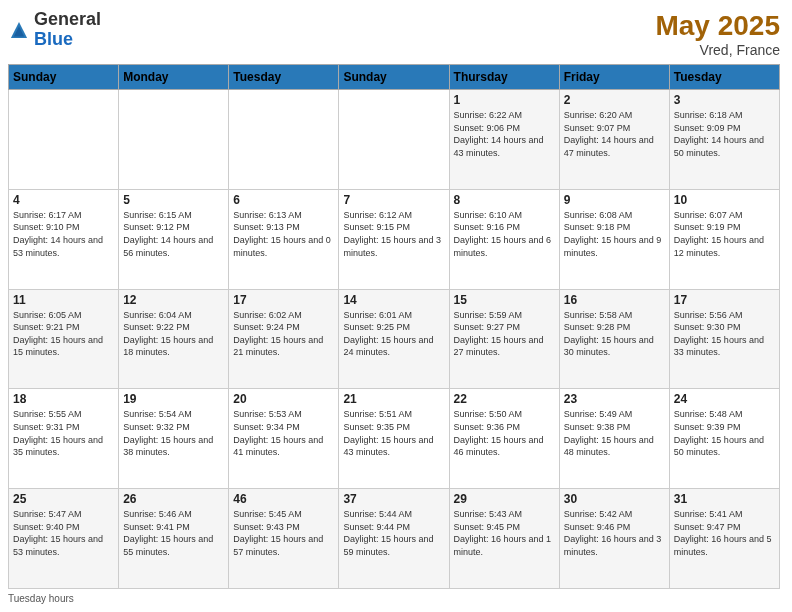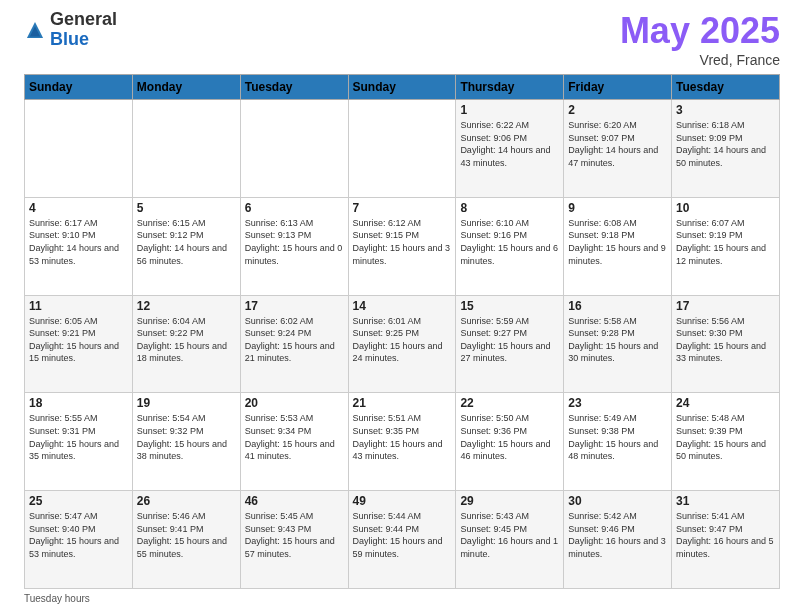--- a/index.html
+++ b/index.html
@@ -9,21 +9,21 @@
       font-family: Arial, sans-serif;
       background: #fff;
       overflow: hidden;
     }
     .page {
       width: 792px;
       height: 612px;
       background: #fff;
       display: flex;
       flex-direction: column;
-      padding: 10px 12px 8px 24px;
+      padding: 10px 12px 8px 8px;
     }
     .header {
       display: flex;
       justify-content: space-between;
       align-items: flex-start;
       margin-bottom: 6px;
     }
     .logo {
       display: flex;
       align-items: center;
@@ -37,23 +37,23 @@
     .logo-general { color: #333; }
     .logo-blue { color: #1a6abf; }
     .logo-icon {
       width: 22px;
       height: 22px;
     }
     .title-block {
       text-align: right;
     }
     .month-year {
-      font-size: 36px;
-      font-weight: bold;
-      color: #8b5cf6;
+      font-size: 28px;
+      font-weight: bold;
+      color: #a16207;
     }
     .location {
       font-size: 14px;
       color: #444;
     }
     .calendar-table {
       width: 100%;
       border-collapse: collapse;
       flex: 1;
     }
@@ -252,21 +252,21 @@
           </td>
           <td>
             <span class="day-number">26</span>
             <div class="day-info">Sunrise: 5:46 AM<br>Sunset: 9:41 PM<br>Daylight: 15 hours and 55 minutes.</div>
           </td>
           <td>
             <span class="day-number">46</span>
             <div class="day-info">Sunrise: 5:45 AM<br>Sunset: 9:43 PM<br>Daylight: 15 hours and 57 minutes.</div>
           </td>
           <td>
-            <span class="day-number">49</span>
+            <span class="day-number">37</span>
             <div class="day-info">Sunrise: 5:44 AM<br>Sunset: 9:44 PM<br>Daylight: 15 hours and 59 minutes.</div>
           </td>
           <td>
             <span class="day-number">29</span>
             <div class="day-info">Sunrise: 5:43 AM<br>Sunset: 9:45 PM<br>Daylight: 16 hours and 1 minute.</div>
           </td>
           <td>
             <span class="day-number">30</span>
             <div class="day-info">Sunrise: 5:42 AM<br>Sunset: 9:46 PM<br>Daylight: 16 hours and 3 minutes.</div>
           </td>

